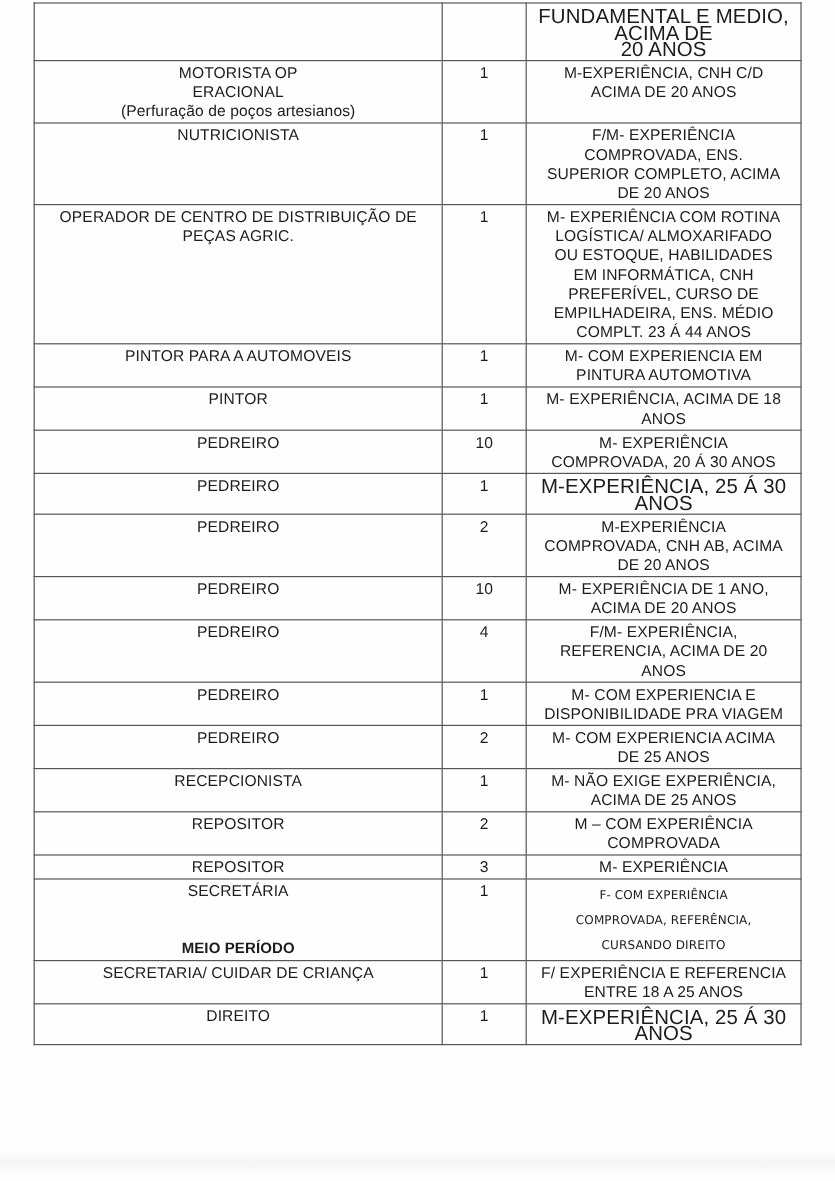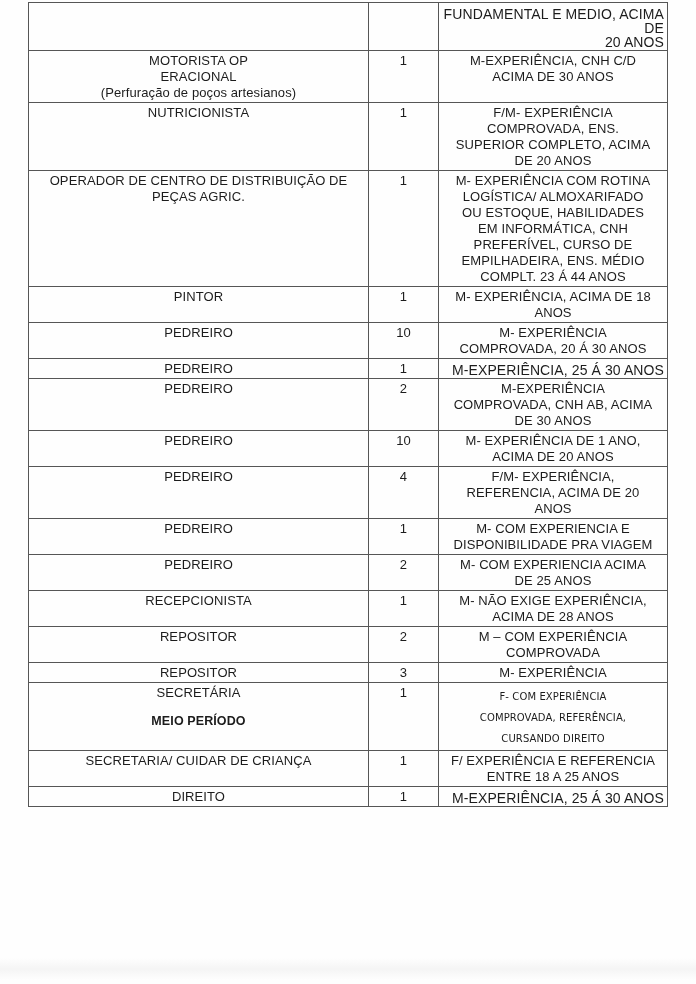--- a/index.html
+++ b/index.html
@@ -44,34 +44,33 @@
     padding: 2px 3px 1px 3px;
     font-size: 13px;
     line-height: 16px;
     letter-spacing: 0.1px;
   }
   .title, .req {
     white-space: pre-line;
   }
   .subtitle {
     font-weight: bold;
-    margin-top: 13px;
+    margin-top: 32px;
     font-size: 12.5px;
     line-height: 15px;
   }
   .subtitle.sub-small {
     font-size: 10.5px;
     margin-top: 12px;
     letter-spacing: 0.3px;
   }
   td.req-sm {
-    font-size: 14px;
+    font-size: 17px;
     line-height: 14px;
     padding-top: 4px;
-    text-align: right;
   }
   td.req-alt {
     font-family: "DejaVu Sans", sans-serif;
     font-size: 10px;
     line-height: 21px;
     padding-top: 3px;
   }
 </style>
 </head>
 <body>
@@ -95,21 +94,21 @@
   </tr>
         <tr>
     <td class="title-cell">
       <div class="title">MOTORISTA OP
 ERACIONAL
 (Perfuração de poços artesianos)</div>
 
     </td>
     <td class="qty-cell">1</td>
     <td class="req-cell req">M-EXPERIÊNCIA, CNH C/D
-ACIMA DE 30 ANOS</td>
+ACIMA DE 20 ANOS</td>
   </tr>
         <tr>
     <td class="title-cell">
       <div class="title">NUTRICIONISTA</div>
 
     </td>
     <td class="qty-cell">1</td>
     <td class="req-cell req">F/M- EXPERIÊNCIA
 COMPROVADA, ENS.
 SUPERIOR COMPLETO, ACIMA
@@ -125,20 +124,29 @@
     <td class="req-cell req">M- EXPERIÊNCIA COM ROTINA
 LOGÍSTICA/ ALMOXARIFADO
 OU ESTOQUE, HABILIDADES
 EM INFORMÁTICA, CNH
 PREFERÍVEL, CURSO DE
 EMPILHADEIRA, ENS. MÉDIO
 COMPLT. 23 Á 44 ANOS</td>
   </tr>
         <tr>
     <td class="title-cell">
+      <div class="title">PINTOR PARA A AUTOMOVEIS</div>
+
+    </td>
+    <td class="qty-cell">1</td>
+    <td class="req-cell req">M- COM EXPERIENCIA EM
+PINTURA AUTOMOTIVA</td>
+  </tr>
+        <tr>
+    <td class="title-cell">
       <div class="title">PINTOR</div>
 
     </td>
     <td class="qty-cell">1</td>
     <td class="req-cell req">M- EXPERIÊNCIA, ACIMA DE 18
 ANOS</td>
   </tr>
         <tr>
     <td class="title-cell">
       <div class="title">PEDREIRO</div>
@@ -157,21 +165,21 @@
     <td class="req-cell req req-sm">M-EXPERIÊNCIA, 25 Á 30 ANOS</td>
   </tr>
         <tr>
     <td class="title-cell">
       <div class="title">PEDREIRO</div>
 
     </td>
     <td class="qty-cell">2</td>
     <td class="req-cell req">M-EXPERIÊNCIA
 COMPROVADA, CNH AB, ACIMA
-DE 30 ANOS</td>
+DE 20 ANOS</td>
   </tr>
         <tr>
     <td class="title-cell">
       <div class="title">PEDREIRO</div>
 
     </td>
     <td class="qty-cell">10</td>
     <td class="req-cell req">M- EXPERIÊNCIA DE 1 ANO,
 ACIMA DE 20 ANOS</td>
   </tr>
@@ -203,21 +211,21 @@
     <td class="req-cell req">M- COM EXPERIENCIA ACIMA
 DE 25 ANOS</td>
   </tr>
         <tr>
     <td class="title-cell">
       <div class="title">RECEPCIONISTA</div>
 
     </td>
     <td class="qty-cell">1</td>
     <td class="req-cell req">M- NÃO EXIGE EXPERIÊNCIA,
-ACIMA DE 28 ANOS</td>
+ACIMA DE 25 ANOS</td>
   </tr>
         <tr>
     <td class="title-cell">
       <div class="title">REPOSITOR</div>
 
     </td>
     <td class="qty-cell">2</td>
     <td class="req-cell req">M – COM EXPERIÊNCIA
 COMPROVADA</td>
   </tr>

